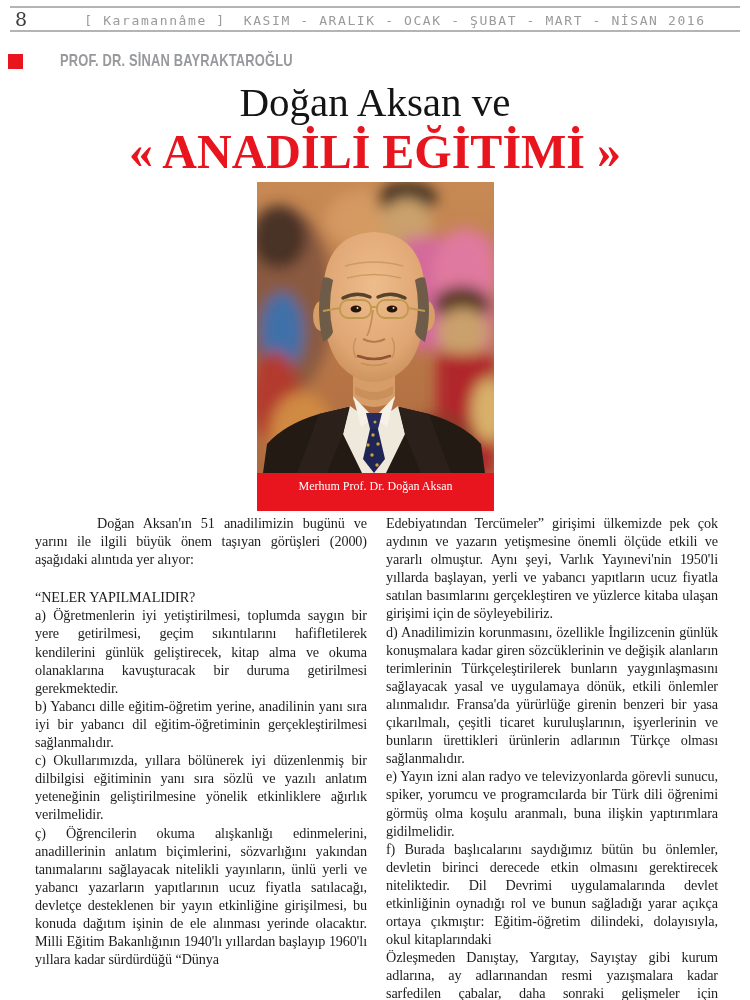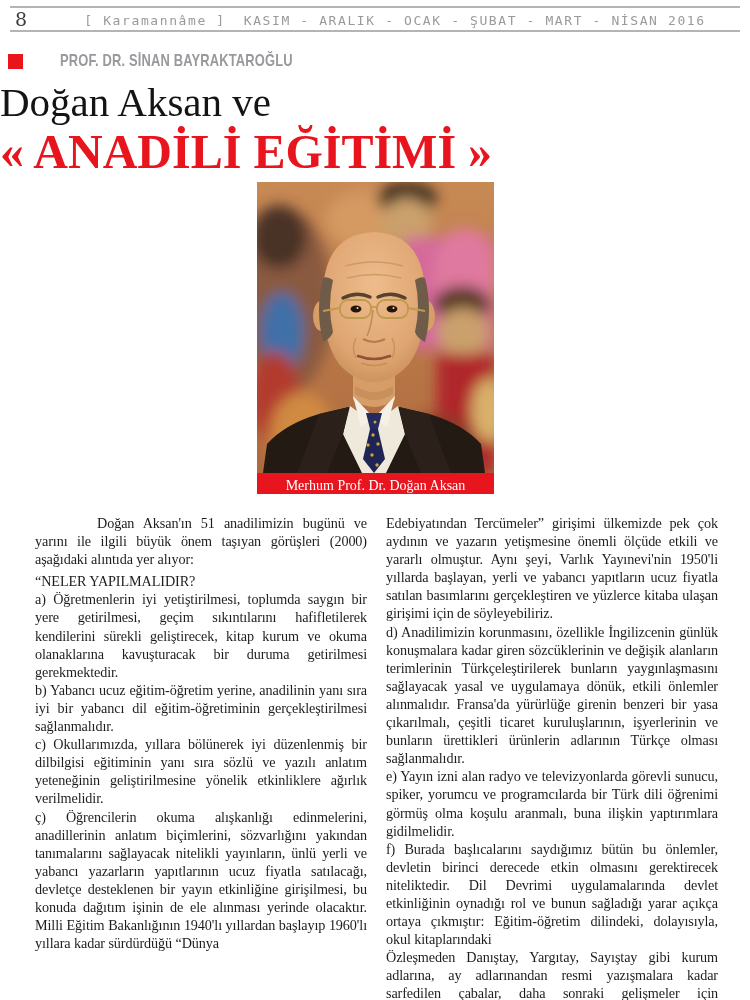--- a/index.html
+++ b/index.html
@@ -26,41 +26,41 @@
   
   .author-row { position:absolute; top:51px; left:8px; display:flex; align-items:center;gap:32px; }
   .red-square { width:15px; height:15px; background:#e8141e; flex:0 0 auto; }
   .author-name {
     font-family:"Liberation Sans", sans-serif; font-weight:700; font-size:17px;
     color:#97999c; margin-left:5px; white-space:nowrap; letter-spacing:0.2px;
     transform:scaleX(0.76); transform-origin:left center;
   }
 
   
-  .title-block { position:absolute; top:79px; left:0; right:0; }
+  .title-block { position:absolute; top:79px; left:0; right:0; text-align:center; }
   .title-line1 { font-size:41px; line-height:47px; color:#141414; }
   .title-line2 { font-size:48px; line-height:51px; color:#e8141e; font-weight:700; }
 
   
   .photo-figure { position:absolute; left:257px; top:182px; width:237px; }
   .photo-canvas { display:block; width:237px; height:291px; }
   .photo-caption {
-    height:21px; background:#e8141e; color:#ffffff; text-align:center;
-    font-size:14px; line-height:26px; font-family:"Liberation Serif", serif;
+    height:38px; background:#e8141e; color:#ffffff; text-align:center;
+    font-size:12px; line-height:26px; font-family:"Liberation Serif", serif;
   }
 
   
   .columns { position:absolute; top:514px; left:35px; display:flex; gap:19px; }
   .col {
     width:332px; font-size:14.2px; line-height:18.1px; text-align:justify;
     color:#1d1d1d; letter-spacing:-0.1px;
   }
   .col p { margin:0; }
   .col p.indent { text-indent:62px; }
-  .col p.gap-above { margin-top:4px; }
+  .col p.gap-above { margin-top:20px; }
 </style>
 </head>
 <body>
 
 <div class="page">
 
   <div class="rule rule-top"></div>
   <div class="page-number">8</div>
   <div class="header-strip">
     <span class="journal">[ Karamannâme ]</span><span>KASIM - ARALIK - OCAK - ŞUBAT - MART - NİSAN  2016</span>
@@ -165,22 +165,22 @@
         <path d="M104,190 Q117,196 130,190" stroke="#cf9a62" stroke-width="1.2" fill="none" opacity="0.8"></path>
       </g>
     </svg>
     <figcaption class="photo-caption">Merhum Prof. Dr. Doğan Aksan</figcaption>
   </figure>
 
   <div class="columns">
     <div class="col">
       <p class="indent">Doğan Aksan'ın 51 anadilimizin bugünü ve yarını ile ilgili büyük önem taşıyan görüşleri (2000) aşağıdaki alıntıda yer alıyor:</p>
       <p class="gap-above">“NELER YAPILMALIDIR?</p>
-      <p>a) Öğretmenlerin iyi yetiştirilmesi, toplumda saygın bir yere getirilmesi, geçim sıkıntılarını hafifletilerek kendilerini sürekli geliştirecek, kitap kurum ve okuma olanaklarına kavuşturacak bir duruma getirilmesi gerekmektedir.</p>
-      <p>b) Yabancı ucuz eğitim-öğretim yerine, anadilinin yanı sıra iyi bir yabancı dil eğitim-öğretiminin gerçekleştirilmesi sağlanmalıdır.</p>
+      <p>a) Öğretmenlerin iyi yetiştirilmesi, toplumda saygın bir yere getirilmesi, geçim sıkıntılarını hafifletilerek kendilerini günlük geliştirecek, kitap alma ve okuma olanaklarına kavuşturacak bir duruma getirilmesi gerekmektedir.</p>
+      <p>b) Yabancı dille eğitim-öğretim yerine, anadilinin yanı sıra iyi bir yabancı dil eğitim-öğretiminin gerçekleştirilmesi sağlanmalıdır.</p>
       <p>c) Okullarımızda, yıllara bölünerek iyi düzenlenmiş bir dilbilgisi eğitiminin yanı sıra sözlü ve yazılı anlatım yeteneğinin geliştirilmesine yönelik etkinliklere ağırlık verilmelidir.</p>
       <p>ç) Öğrencilerin okuma alışkanlığı edinmelerini, anadillerinin anlatım biçimlerini, sözvarlığını yakından tanımalarını sağlayacak nitelikli yayınların, ünlü yerli ve yabancı yazarların yapıtlarının ucuz fiyatla satılacağı, devletçe desteklenen bir yayın etkinliğine girişilmesi, bu konuda dağıtım işinin de ele alınması yerinde olacaktır. Milli Eğitim Bakanlığının 1940'lı yıllardan başlayıp 1960'lı yıllara kadar sürdürdüğü “Dünya</p>
     </div>
     <div class="col">
       <p>Edebiyatından Tercümeler” girişimi ülkemizde pek çok aydının ve yazarın yetişmesine önemli ölçüde etkili ve yararlı olmuştur. Aynı şeyi, Varlık Yayınevi'nin 1950'li yıllarda başlayan, yerli ve yabancı yapıtların ucuz fiyatla satılan basımlarını gerçekleştiren ve yüzlerce kitaba ulaşan girişimi için de söyleyebiliriz.</p>
       <p>d) Anadilimizin korunmasını, özellikle İngilizcenin günlük konuşmalara kadar giren sözcüklerinin ve değişik alanların terimlerinin Türkçeleştirilerek bunların yaygınlaşmasını sağlayacak yasal ve uygulamaya dönük, etkili önlemler alınmalıdır. Fransa'da yürürlüğe girenin benzeri bir yasa çıkarılmalı, çeşitli ticaret kuruluşlarının, işyerlerinin ve bunların ürettikleri ürünlerin adlarının Türkçe olması sağlanmalıdır.</p>
       <p>e) Yayın izni alan radyo ve televizyonlarda görevli sunucu, spiker, yorumcu ve programcılarda bir Türk dili öğrenimi görmüş olma koşulu aranmalı, buna ilişkin yaptırımlara gidilmelidir.</p>
       <p>f) Burada başlıcalarını saydığımız bütün bu önlemler, devletin birinci derecede etkin olmasını gerektirecek niteliktedir. Dil Devrimi uygulamalarında devlet etkinliğinin oynadığı rol ve bunun sağladığı yarar açıkça ortaya çıkmıştır: Eğitim-öğretim dilindeki, dolayısıyla, okul kitaplarındaki</p>
       <p>Özleşmeden Danıştay, Yargıtay, Sayıştay gibi kurum adlarına, ay adlarınandan resmi yazışmalara kadar sarfedilen çabalar, daha sonraki gelişmeler için yönlendirici olmuş, dile katkılar sağlamıştır.</p>
     </div>

